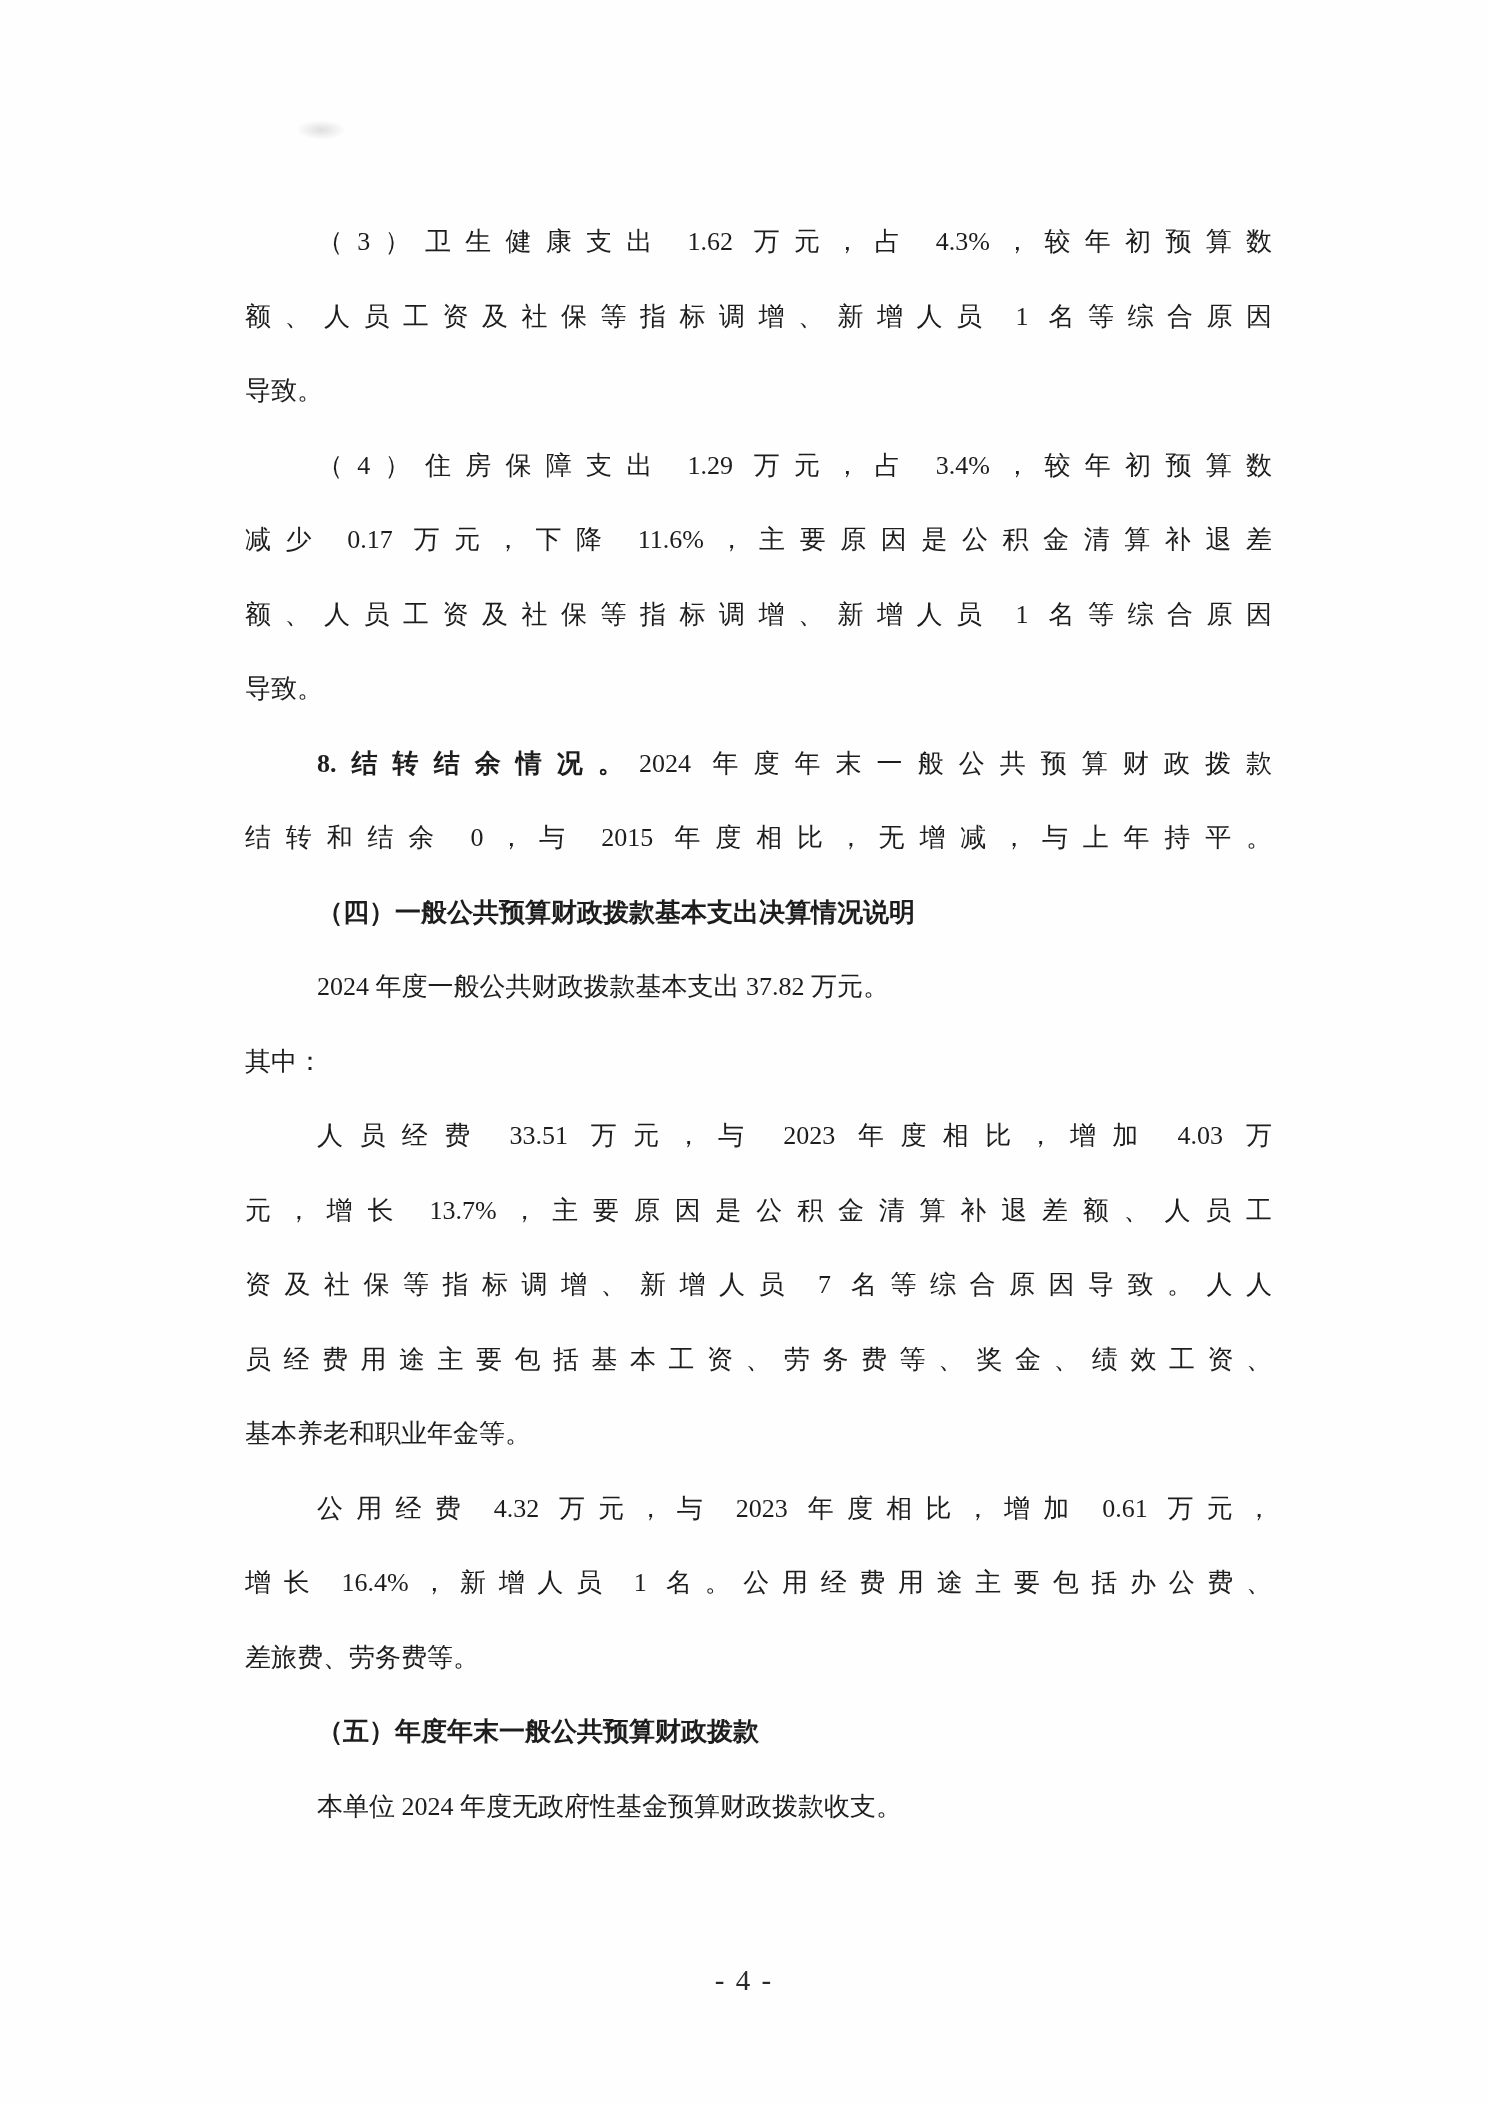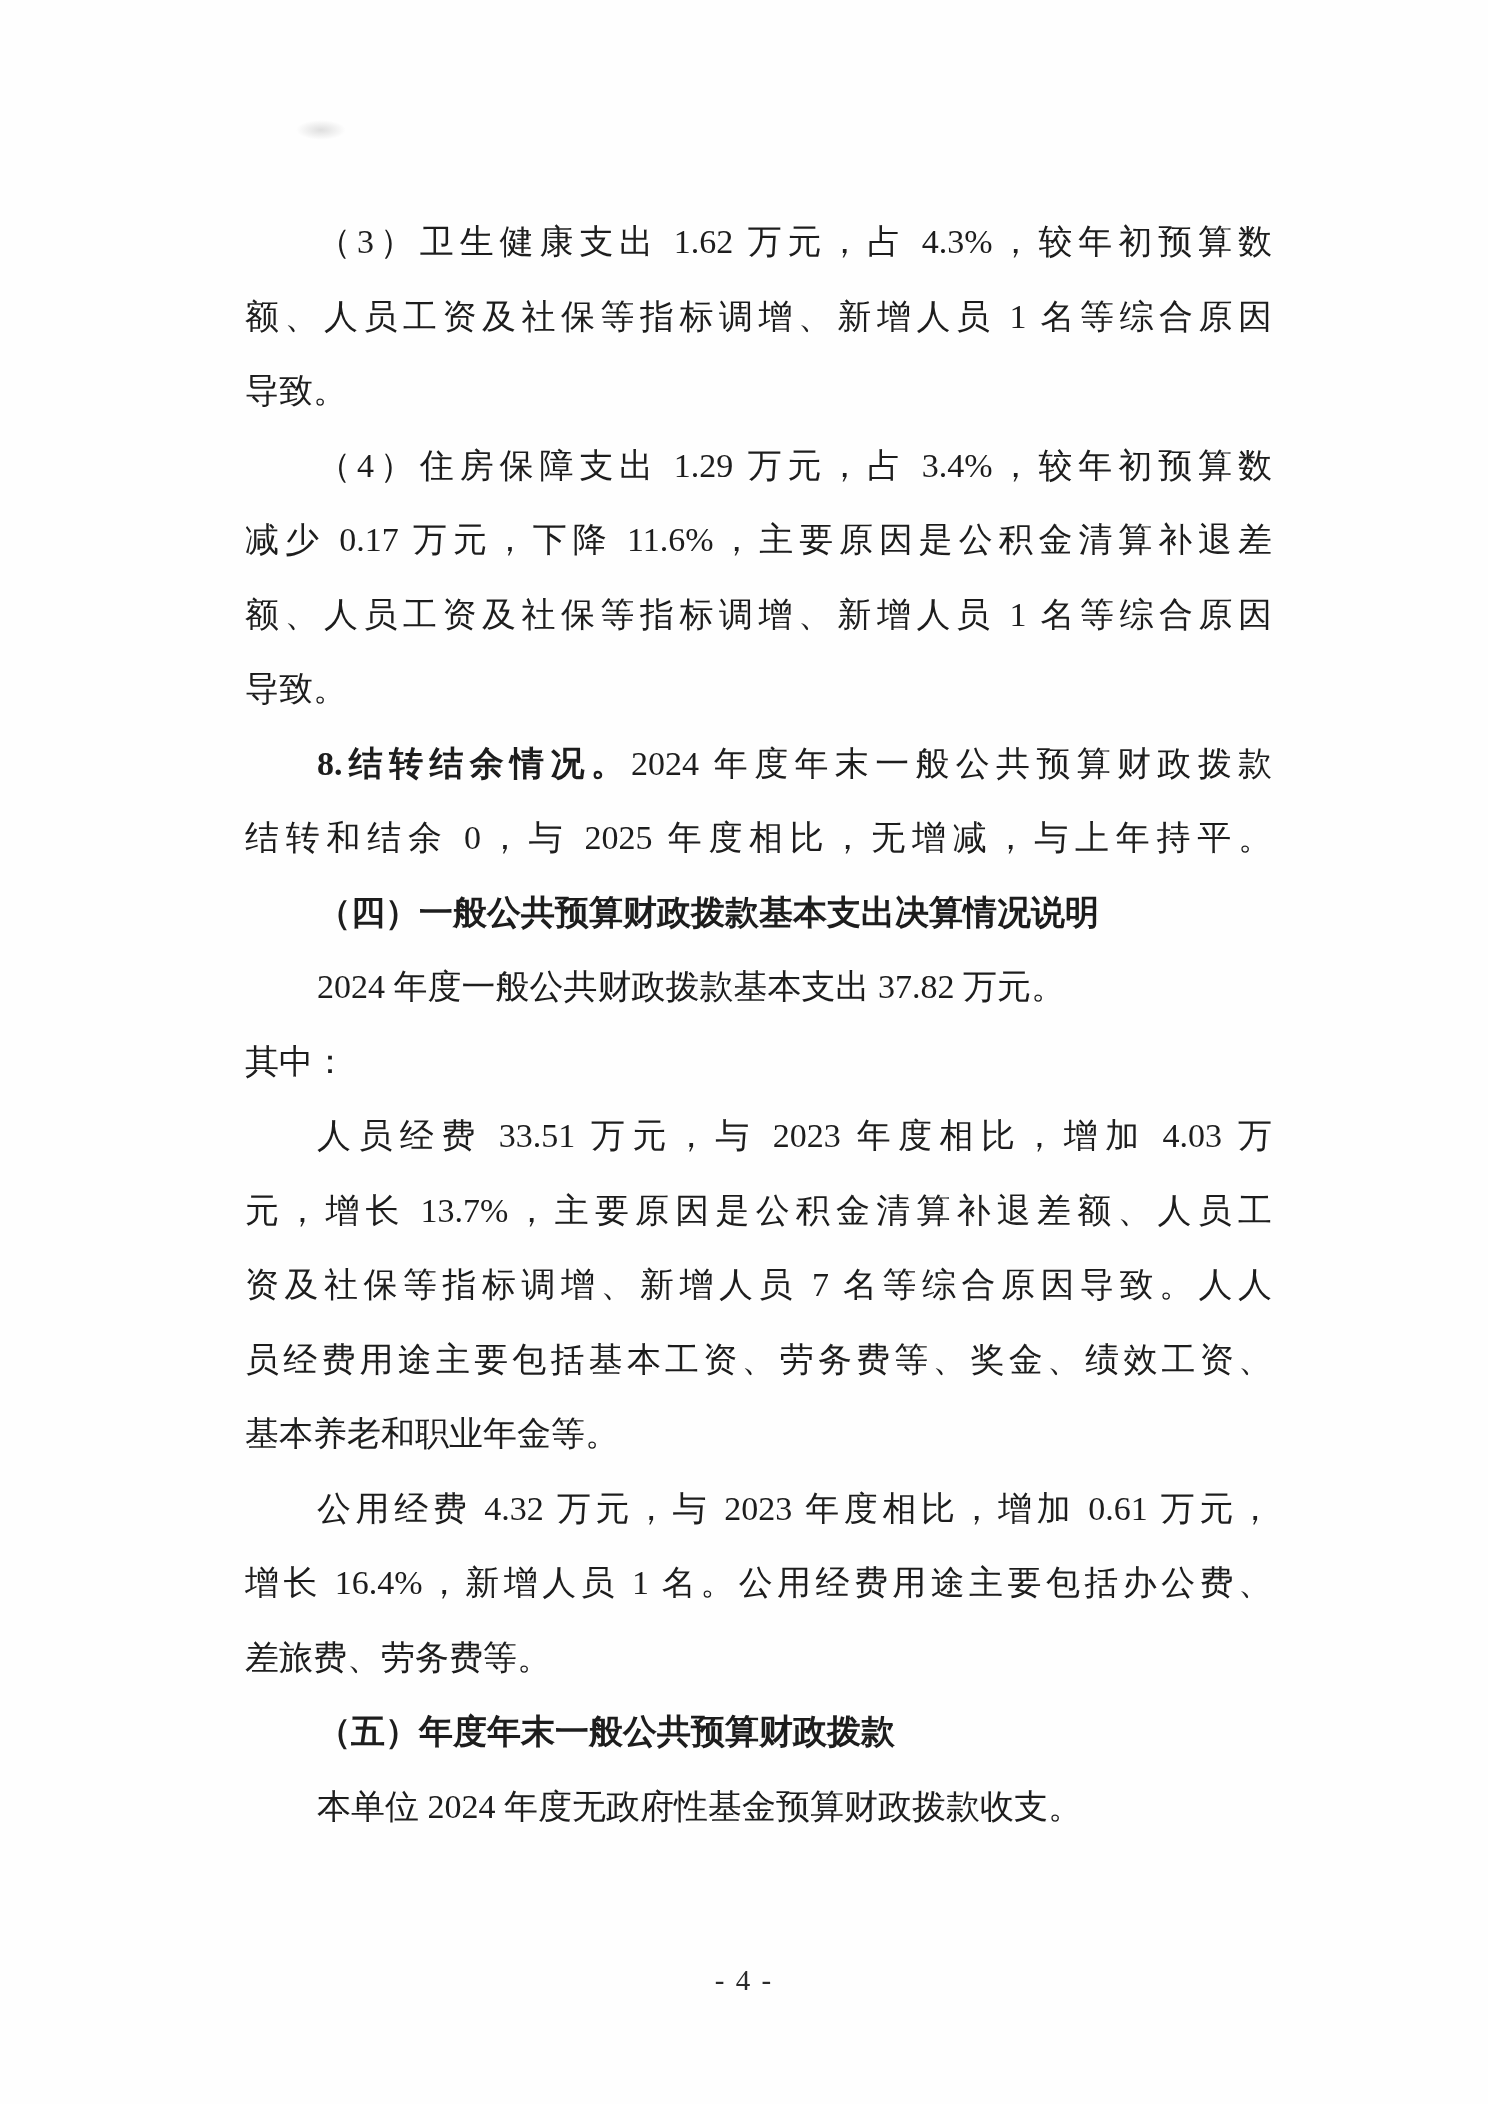--- a/index.html
+++ b/index.html
@@ -7,21 +7,21 @@
     width:1488px;height:2104px;position:relative;
     background:#fefefe;color:#1d1d1d;
     font-family:"Liberation Serif","DejaVu Serif",serif;
     overflow:hidden;
   }
   .doc{
     position:absolute;left:245px;top:205px;width:1027px;
   }
   .para{margin:0;padding:0;}
   .line{
-    height:74.5px;line-height:74.5px;font-size:34px;
+    height:74.5px;line-height:74.5px;font-size:26px;
     text-align:left;
   }
   .line.just{
     text-align:justify;
     text-align-last:justify;
     text-justify:inter-ideograph;
   }
   .line.indent{text-indent:72px;}
   .bold{font-weight:bold;}
   .footer{
@@ -46,21 +46,21 @@
       <div class="line"><span>导致。</span></div>
     </div>
     <div class="para">
       <div class="line indent just"><span>（4）住房保障支出 1.29 万元，占 3.4%，较年初预算数</span></div>
       <div class="line just"><span>减少 0.17 万元，下降 11.6%，主要原因是公积金清算补退差</span></div>
       <div class="line just"><span>额、人员工资及社保等指标调增、新增人员 1 名等综合原因</span></div>
       <div class="line"><span>导致。</span></div>
     </div>
     <div class="para">
       <div class="line indent just"><span class="bold">8.结转结余情况。</span><span>2024 年度年末一般公共预算财政拨款</span></div>
-      <div class="line just"><span>结转和结余 0，与 2025 年度相比，无增减，与上年持平。</span></div>
+      <div class="line just"><span>结转和结余 0，与 2015 年度相比，无增减，与上年持平。</span></div>
     </div>
     <div class="para">
       <div class="line indent"><span class="bold">（四）一般公共预算财政拨款基本支出决算情况说明</span></div>
     </div>
     <div class="para">
       <div class="line indent"><span>2024 年度一般公共财政拨款基本支出 37.82 万元。</span></div>
     </div>
     <div class="para">
       <div class="line"><span>其中：</span></div>
     </div>

